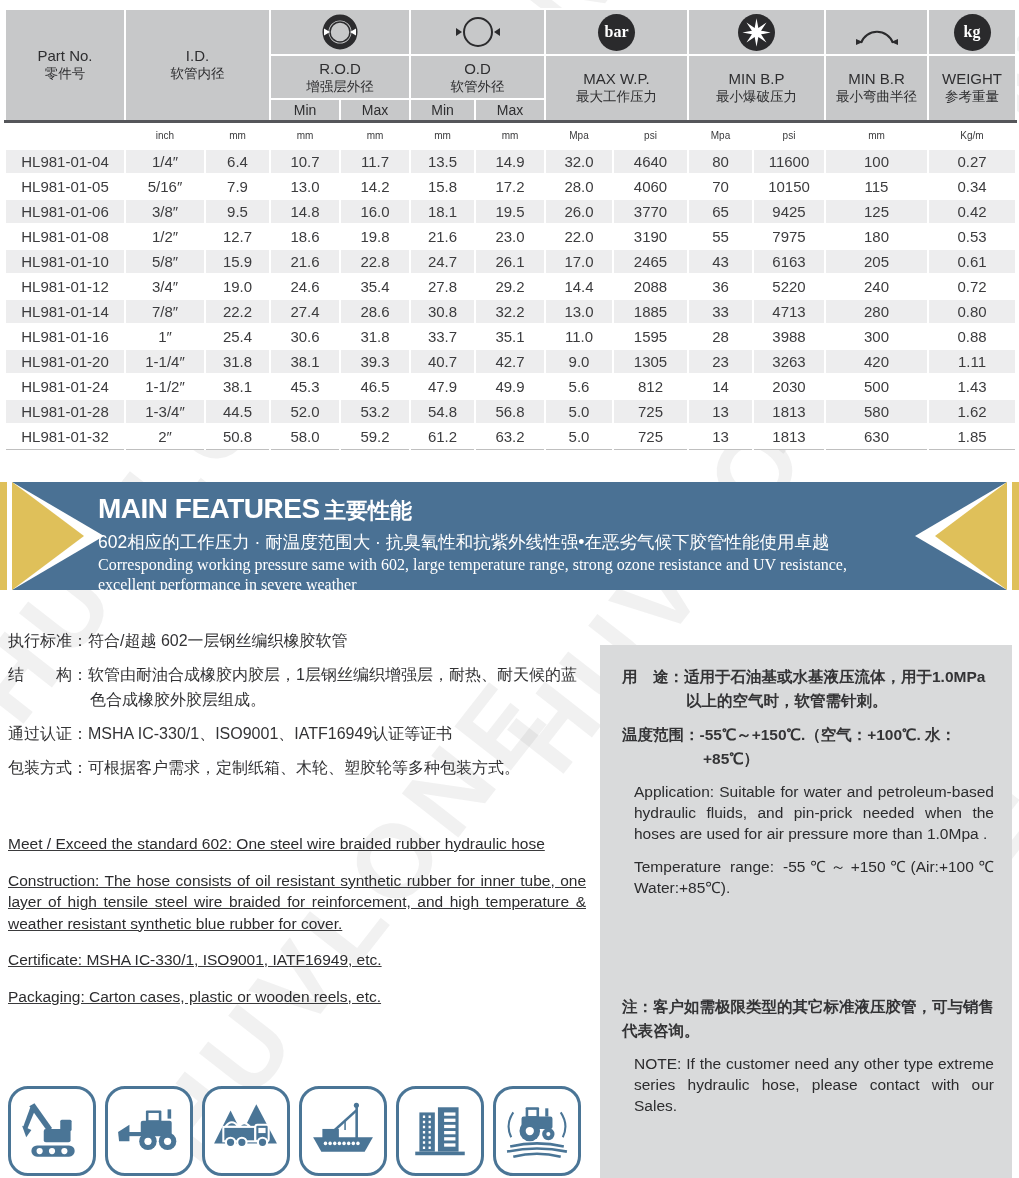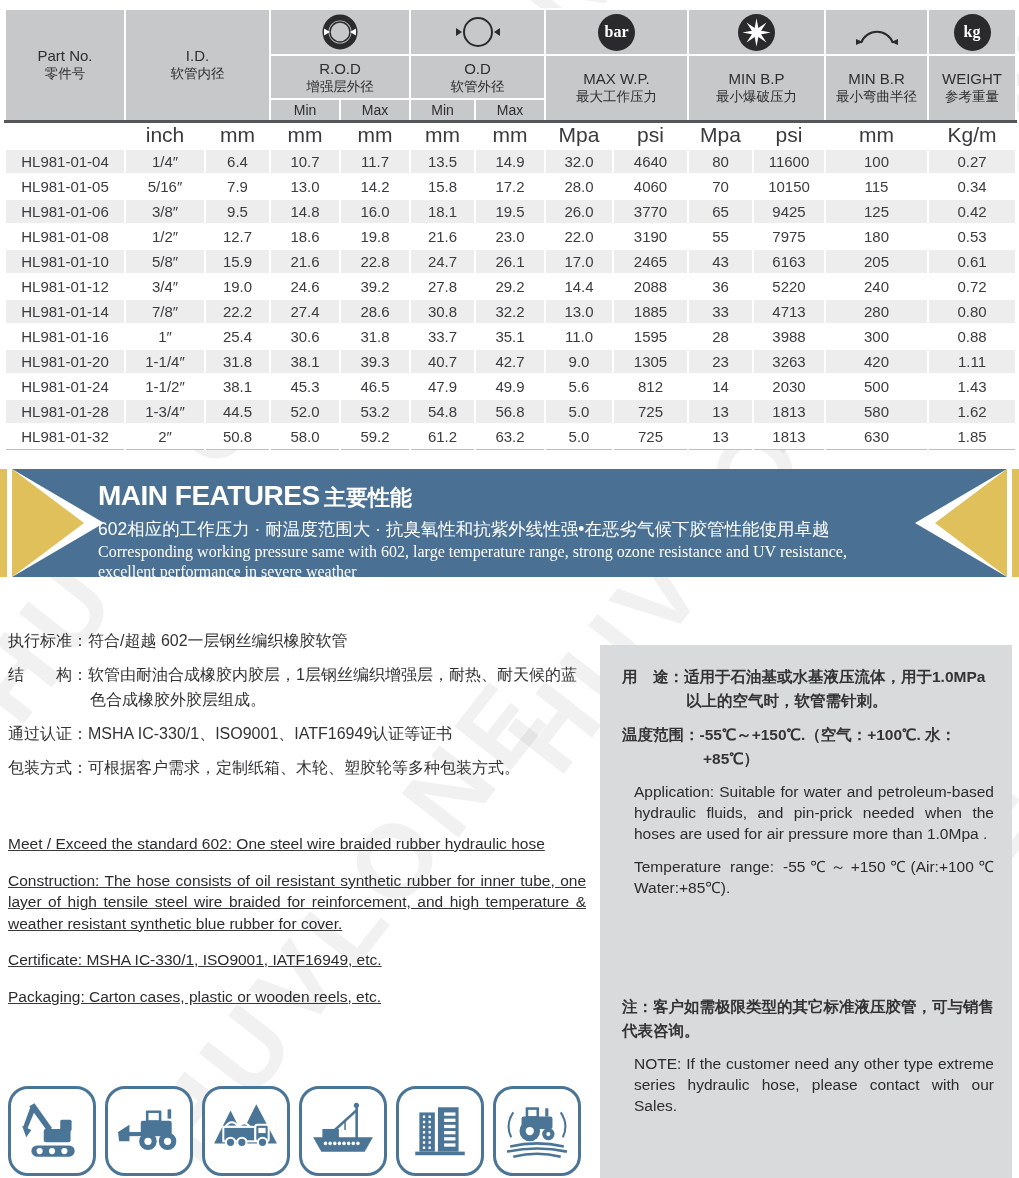--- a/index.html
+++ b/index.html
@@ -23,33 +23,33 @@
   
   .table-wrap{position:absolute;left:4px;top:8px;width:1011px;}
   table{border-collapse:collapse;table-layout:fixed;width:1011px;}
   th,td{border:2px solid #ffffff;text-align:center;vertical-align:middle;
         font-weight:normal;padding:0;overflow:hidden;}
   thead th{background:var(--header-gray);color:#2e2e30;text-align:center;}
   tr.r-icons{height:46px;}
   tr.r-labels{height:44px;}
   tr.r-minmax{height:22px;font-size:14px;}
   tr.r-units{height:28px;}
-  tr.r-units td{background:#ffffff;border-top:3px solid #55565a;font-size:21px;}
+  tr.r-units td{background:#ffffff;border-top:3px solid #55565a;font-size:10px;}
   tbody tr{height:25px;}
   tbody td{font-size:15px;color:#3c3c3e;background:#ffffff;}
   tbody tr.shade td{background:var(--row-gray);}
   tbody tr:last-child td{border-bottom:1px solid #bfbfbf;}
   .hdr-en{font-size:15px;line-height:18px;}
   .hdr-zh{font-size:13.5px;line-height:17px;}
   .badge{display:inline-flex;align-items:center;justify-content:center;
          width:37px;height:37px;border-radius:50%;background:#2a2a2c;color:#fff;
          font-family:"Liberation Serif",serif;font-weight:bold;font-size:16px;}
   th svg{display:block;margin:0 auto;}
   
-  .banner-zone{position:absolute;left:0;top:469px;width:1019px;height:108px;}
+  .banner-zone{position:absolute;left:0;top:482px;width:1019px;height:108px;}
   .side-bar{position:absolute;top:0;width:7px;height:108px;background:var(--accent-yellow);}
   .side-bar.left{left:0;} .side-bar.right{right:0;}
   .banner{position:absolute;left:12px;right:12px;top:0;height:108px;background:var(--banner-blue);overflow:hidden;}
   .orn{position:absolute;top:0;height:108px;}
   .orn.left{left:0;} .orn.right{right:0;}
   .banner-text{position:relative;padding:9px 120px 0 86px;color:#ffffff;}
   .b-title{line-height:35px;white-space:nowrap;}
   .b-title .en{font-size:28px;font-weight:bold;letter-spacing:-0.5px;}
   .b-title .zh{font-size:22px;font-weight:bold;}
   .b-zh{font-size:17.5px;line-height:25px;}
@@ -275,21 +275,21 @@
             <td>43</td>
             <td>6163</td>
             <td>205</td>
             <td>0.61</td>
           </tr>
           <tr>
             <td>HL981-01-12</td>
             <td>3/4″</td>
             <td>19.0</td>
             <td>24.6</td>
-            <td>39.2</td>
+            <td>35.4</td>
             <td>27.8</td>
             <td>29.2</td>
             <td>14.4</td>
             <td>2088</td>
             <td>36</td>
             <td>5220</td>
             <td>240</td>
             <td>0.72</td>
           </tr>
           <tr class="shade">

